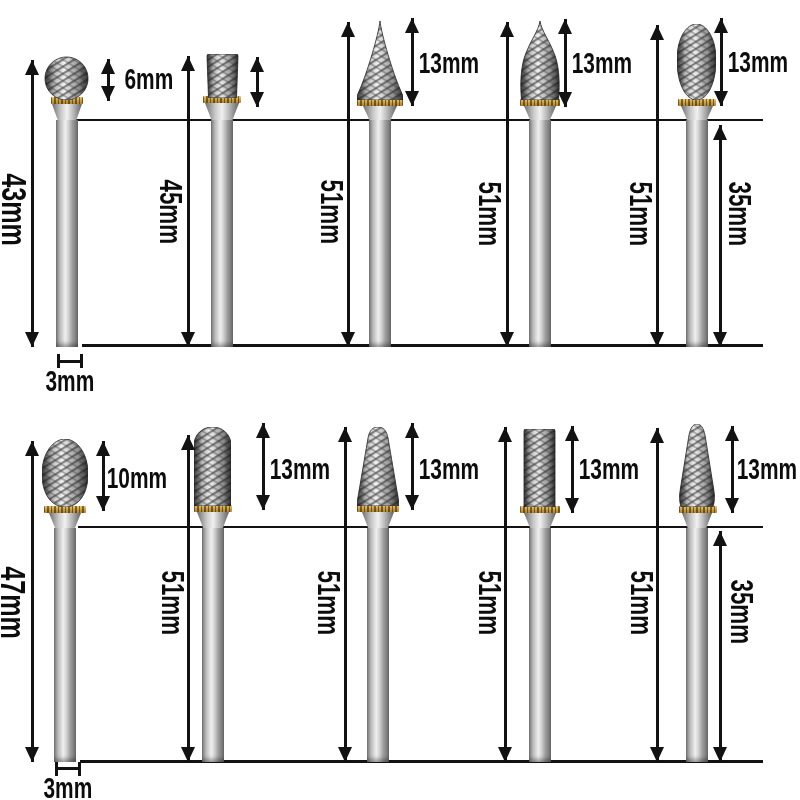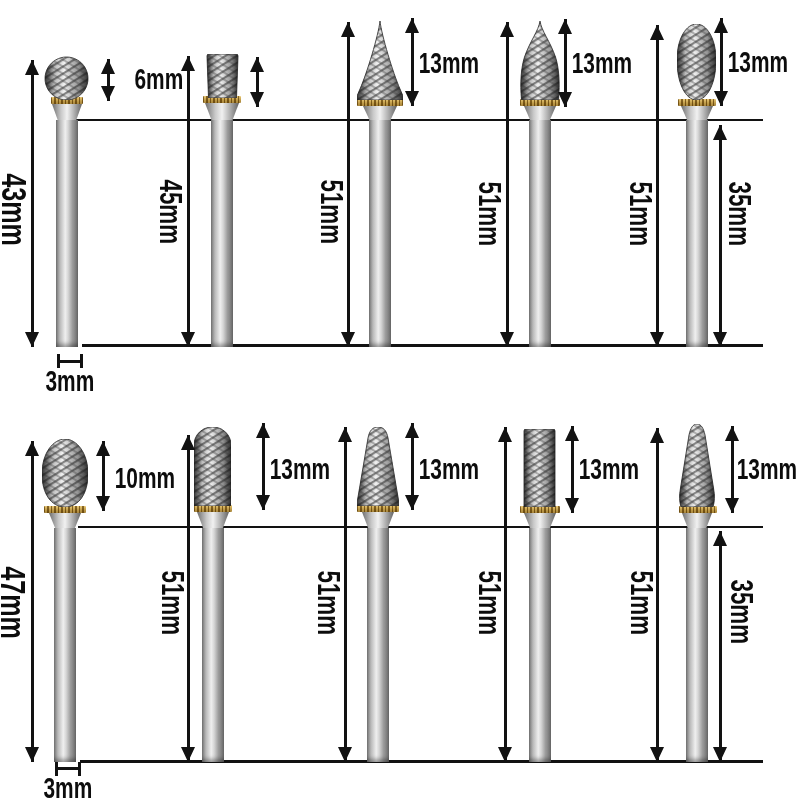--- a/index.html
+++ b/index.html
@@ -180,21 +180,21 @@
       <use href="#ph-taperflame" fill="url(#hatchA)"></use>
       <use href="#ph-taperflame" fill="url(#hatchB)"></use>
       <use href="#ph-taperflame" fill="url(#eshade)"></use>
   </svg>
 
   <div class="varr" style="left:24.5px;top:60px;height:287px"></div>
   <div class="dlv big" style="left:14px;top:210px">
       <span>43mm</span>
     </div>
   <div class="varr" style="left:100.5px;top:59px;height:42px"></div>
-  <div class="dl" style="left:159px;top:79px">
+  <div class="dl" style="left:149px;top:79px">
       <span>6mm</span>
     </div>
 
   <div class="varr" style="left:180.5px;top:56px;height:291px"></div>
   <div class="dlv" style="left:170px;top:212px">
       <span>45mm</span>
     </div>
   <div class="varr" style="left:249.5px;top:57px;height:50px"></div>
 
   <div class="varr" style="left:340.5px;top:22px;height:325px"></div>
@@ -231,21 +231,21 @@
   <div class="hbracket" style="left:57px;top:354px;width:26px"></div>
   <div class="dl" style="left:70px;top:381px">
       <span>3mm</span>
     </div>
 
   <div class="varr" style="left:24.5px;top:441px;height:321px"></div>
   <div class="dlv big" style="left:13px;top:603px">
       <span>47mm</span>
     </div>
   <div class="varr" style="left:95.5px;top:441px;height:70px"></div>
-  <div class="dl" style="left:145px;top:478px">
+  <div class="dl" style="left:137px;top:478px">
       <span>10mm</span>
     </div>
 
   <div class="varr" style="left:180.5px;top:435px;height:327px"></div>
   <div class="dlv" style="left:172px;top:603px">
       <span>51mm</span>
     </div>
   <div class="varr" style="left:255.5px;top:423px;height:87px"></div>
   <div class="dl" style="left:300px;top:469px">
       <span>13mm</span>

